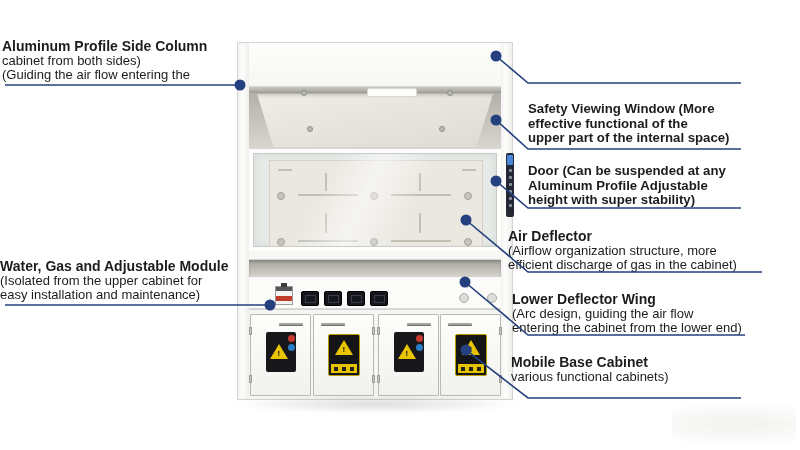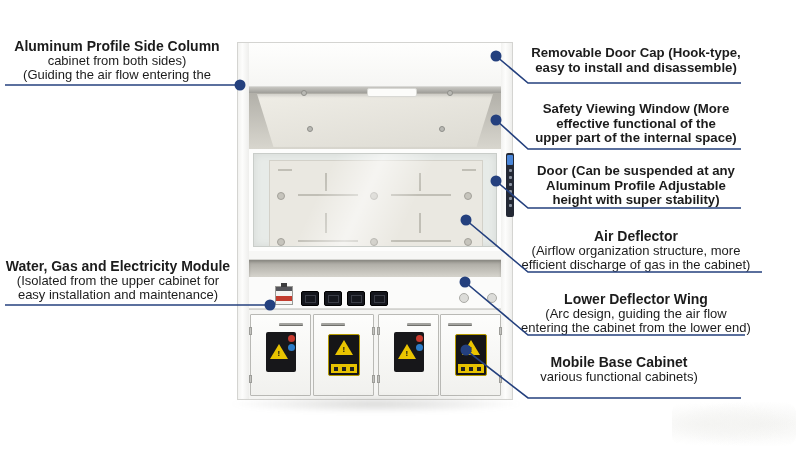--- a/index.html
+++ b/index.html
@@ -1,21 +1,21 @@
 <!DOCTYPE html>
 <html><head>
 <meta charset="utf-8">
 <style>
   html,body{margin:0;padding:0;background:#ffffff;}
   .stage{
     position:relative;width:800px;height:450px;background:#ffffff;
     font-family:"Liberation Sans", sans-serif;color:#1c1c1c;overflow:hidden;
   }
   
-  .callout{position:absolute;text-align:center;line-height:14.5px;}
+  .callout{position:absolute;text-align:left;line-height:14.5px;}
   .callout .t{font-size:14px;font-weight:bold;}
   .callout .s{font-size:13.2px;font-weight:600;}
   .callout .d{font-size:13px;font-weight:400;}
   
   svg.lines{position:absolute;left:0;top:0;pointer-events:none;}
   svg.lines polyline{fill:none;stroke:#24407E;stroke-width:1.6;}
   svg.lines circle{fill:#24407E;stroke:none;}
   
   .hood{position:absolute;left:237px;top:42px;width:276px;height:358px;
         background:#fbfbfa;border:1px solid #d4d4d1;box-sizing:border-box;}
@@ -215,29 +215,25 @@
 
   <div class="watermark"></div>
 
   <div class="callout" style="left:2px;top:39px;width:230px;">
     <div class="t">Aluminum Profile Side Column</div>
     <div class="d">cabinet from both sides)</div>
     <div class="d">(Guiding the air flow entering the</div>
   </div>
 
   <div class="callout" style="left:0px;top:259px;width:236px;">
-    <div class="t">Water, Gas and Electricity Module</div>
+    <div class="t">Water, Gas and Adjustable Module</div>
     <div class="d">(Isolated from the upper cabinet for</div>
     <div class="d">easy installation and maintenance)</div>
   </div>
 
-  <div class="callout" style="left:528px;top:46px;width:216px;">
-    <div class="s">Removable Door Cap (Hook-type,</div>
-    <div class="s">easy to install and disassemble)</div>
-  </div>
 
   <div class="callout" style="left:528px;top:102px;width:216px;">
     <div class="s">Safety Viewing Window (More</div>
     <div class="s">effective functional of the</div>
     <div class="s">upper part of the internal space)</div>
   </div>
 
   <div class="callout" style="left:528px;top:164px;width:216px;">
     <div class="s">Door (Can be suspended at any</div>
     <div class="s">Aluminum Profile Adjustable</div>

